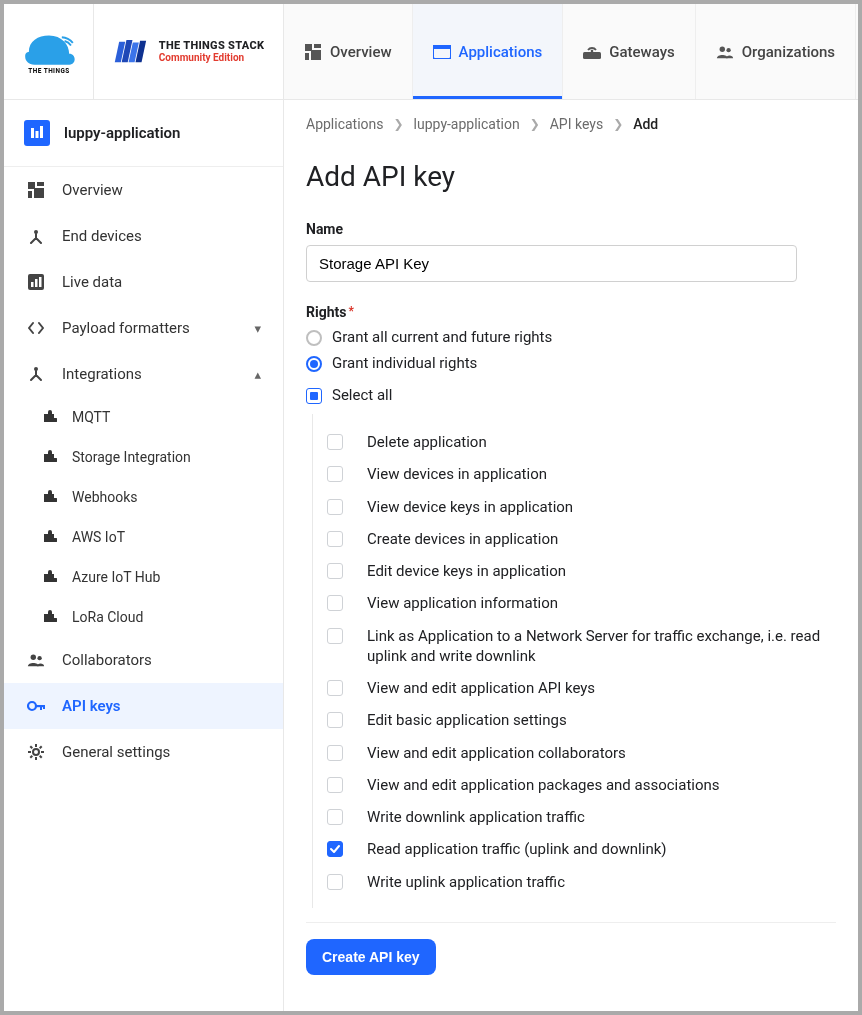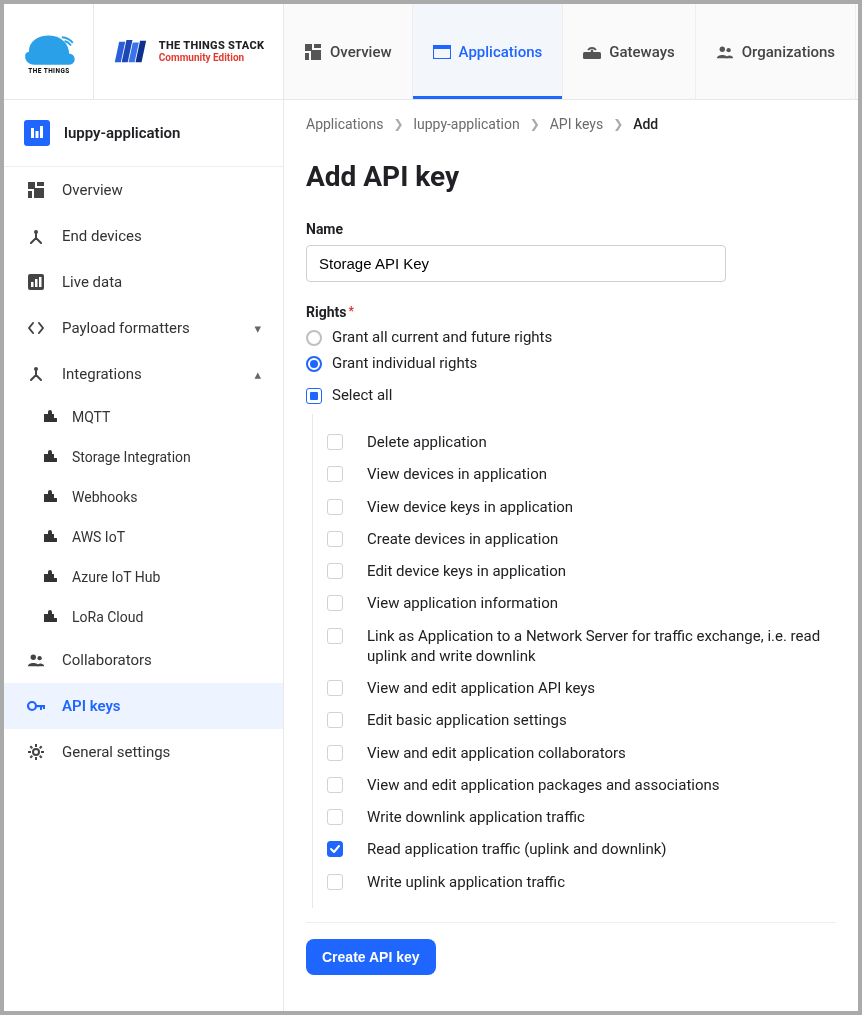--- a/index.html
+++ b/index.html
@@ -149,32 +149,32 @@
   }
   .breadcrumbs a { color: #6b6b6b; text-decoration: none; }
   .breadcrumbs .sep { color: #aaa; font-size: 12px; }
   .breadcrumbs .current { color: #222; font-weight: 500; }
   .content {
     padding: 10px 22px 20px;
     overflow-y: auto;
   }
   h1.page-title {
     font-size: 28px;
-    font-weight: 700;
+    font-weight: 400;
     margin: 10px 0 28px;
   }
   .field-label {
     font-size: 14px;
     font-weight: 700;
     margin-bottom: 8px;
     display: block;
   }
   .req-ast { color: #d93025; font-weight: 700; margin-left: 2px; font-size: 12px; vertical-align: top;}
   .text-input {
-    width: 420px;
+    width: 491px;
     max-width: 100%;
     padding: 9px 12px;
     font-size: 15px;
     border: 1px solid #d0d0d0;
     border-radius: 4px;
     margin-bottom: 22px;
     display: block;
   }
   .radio-row, .check-row {
     display: flex;

